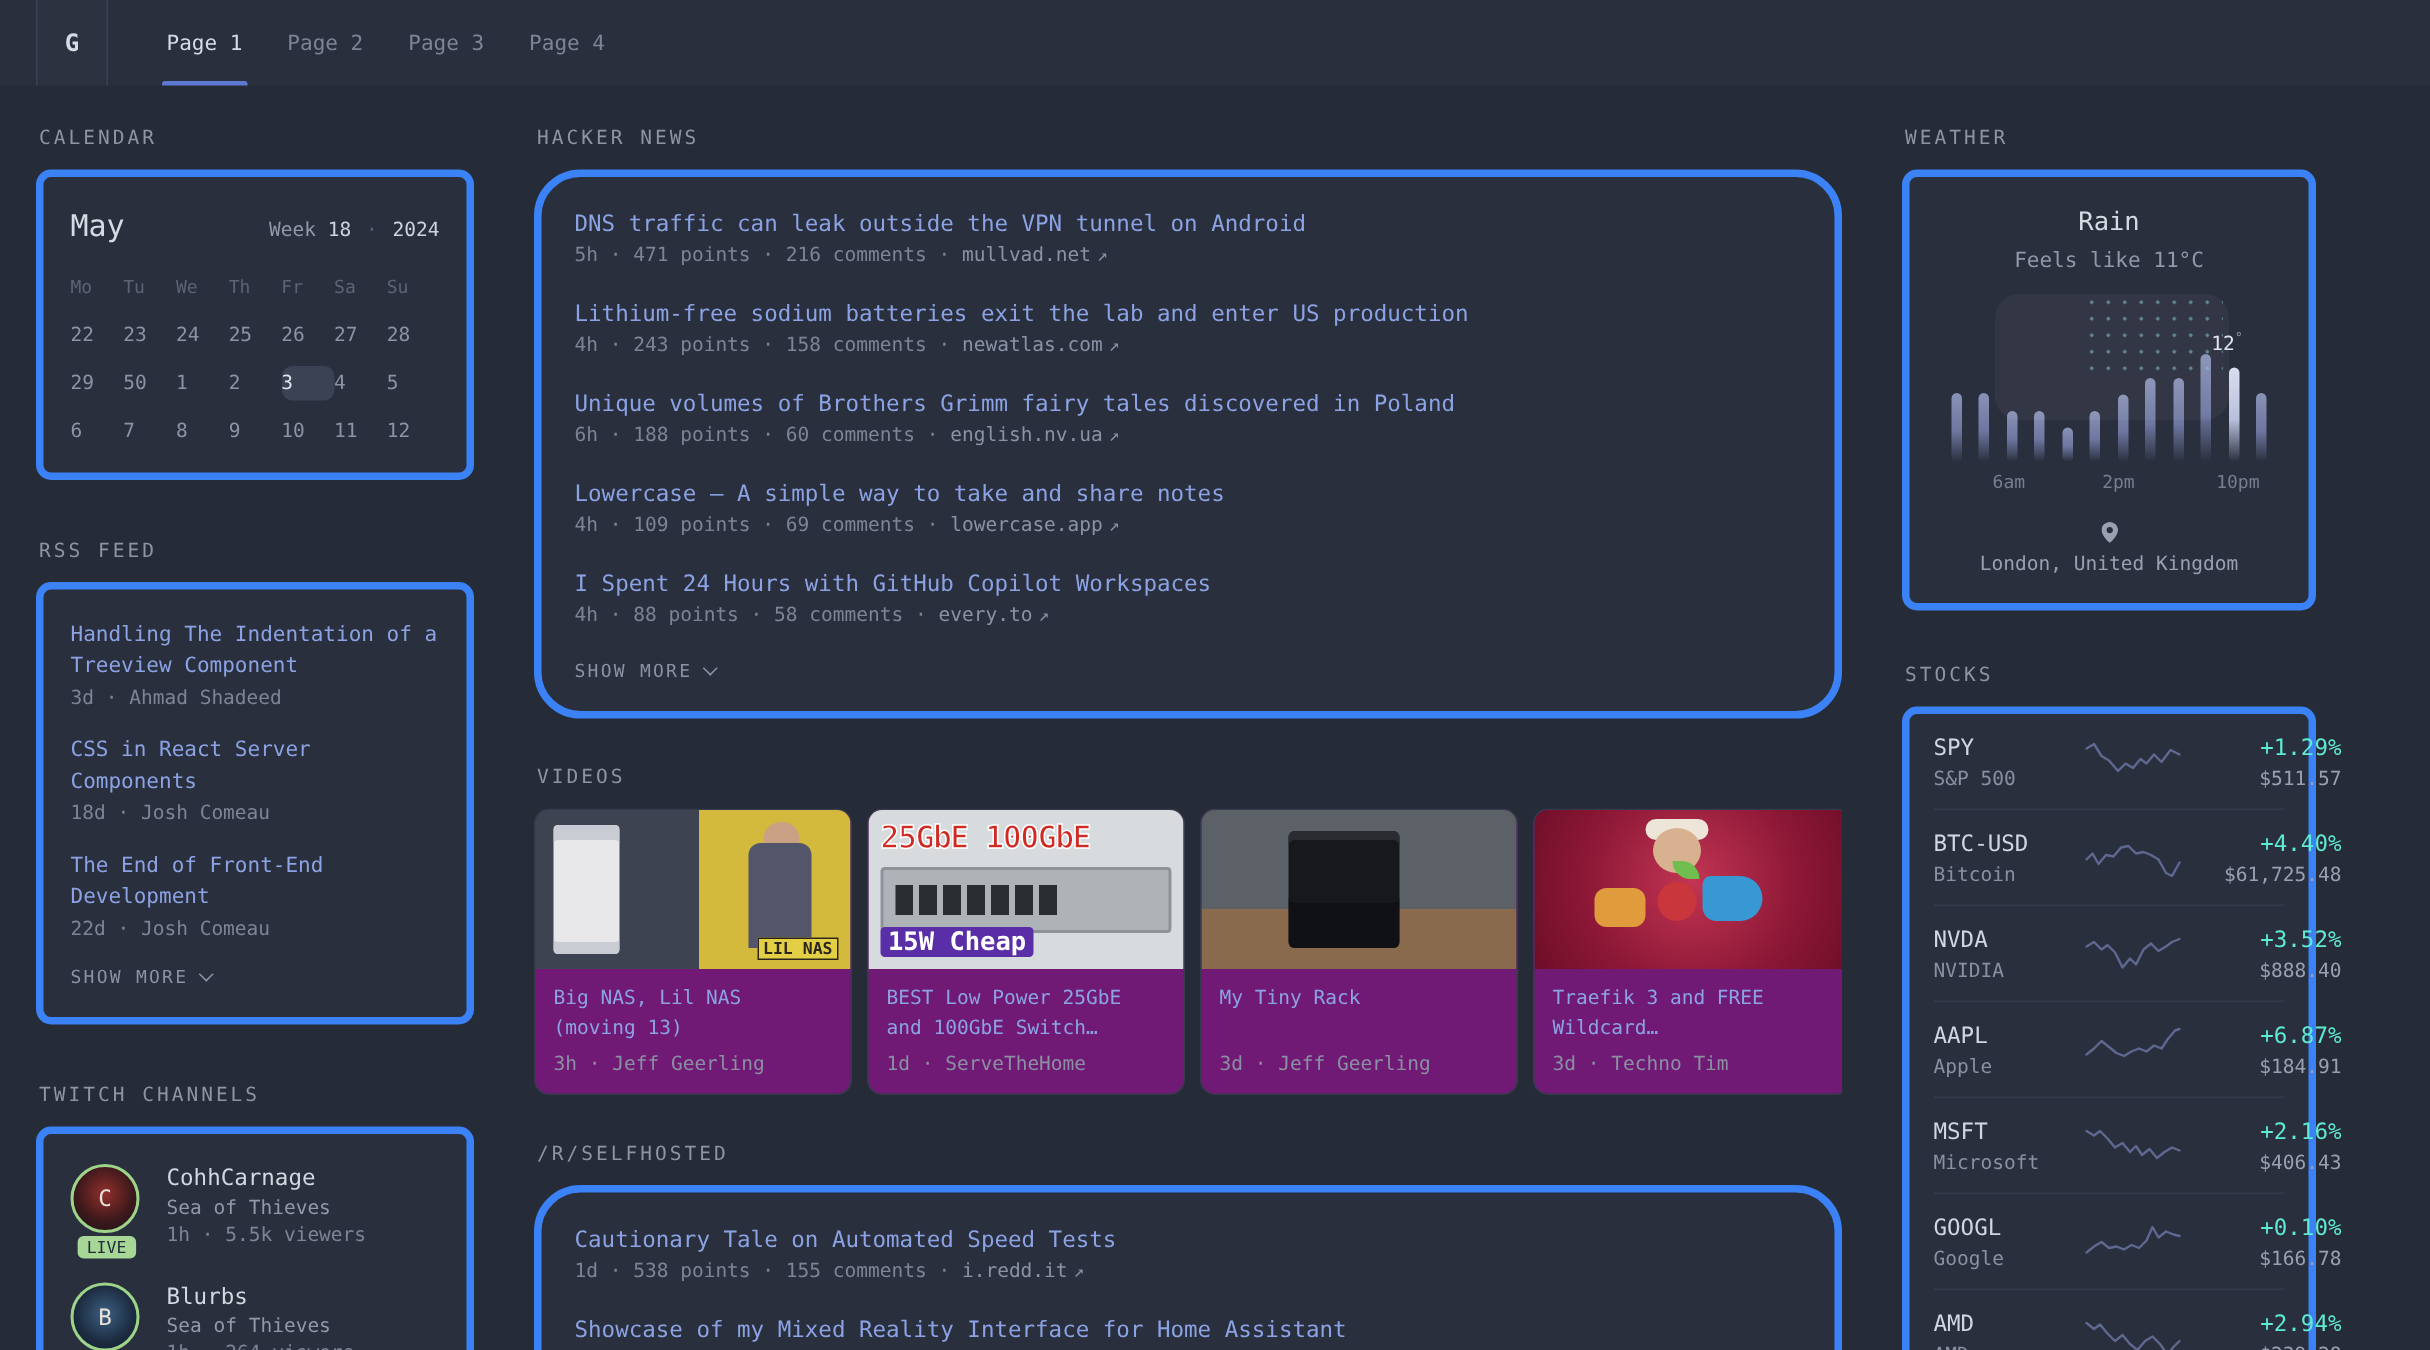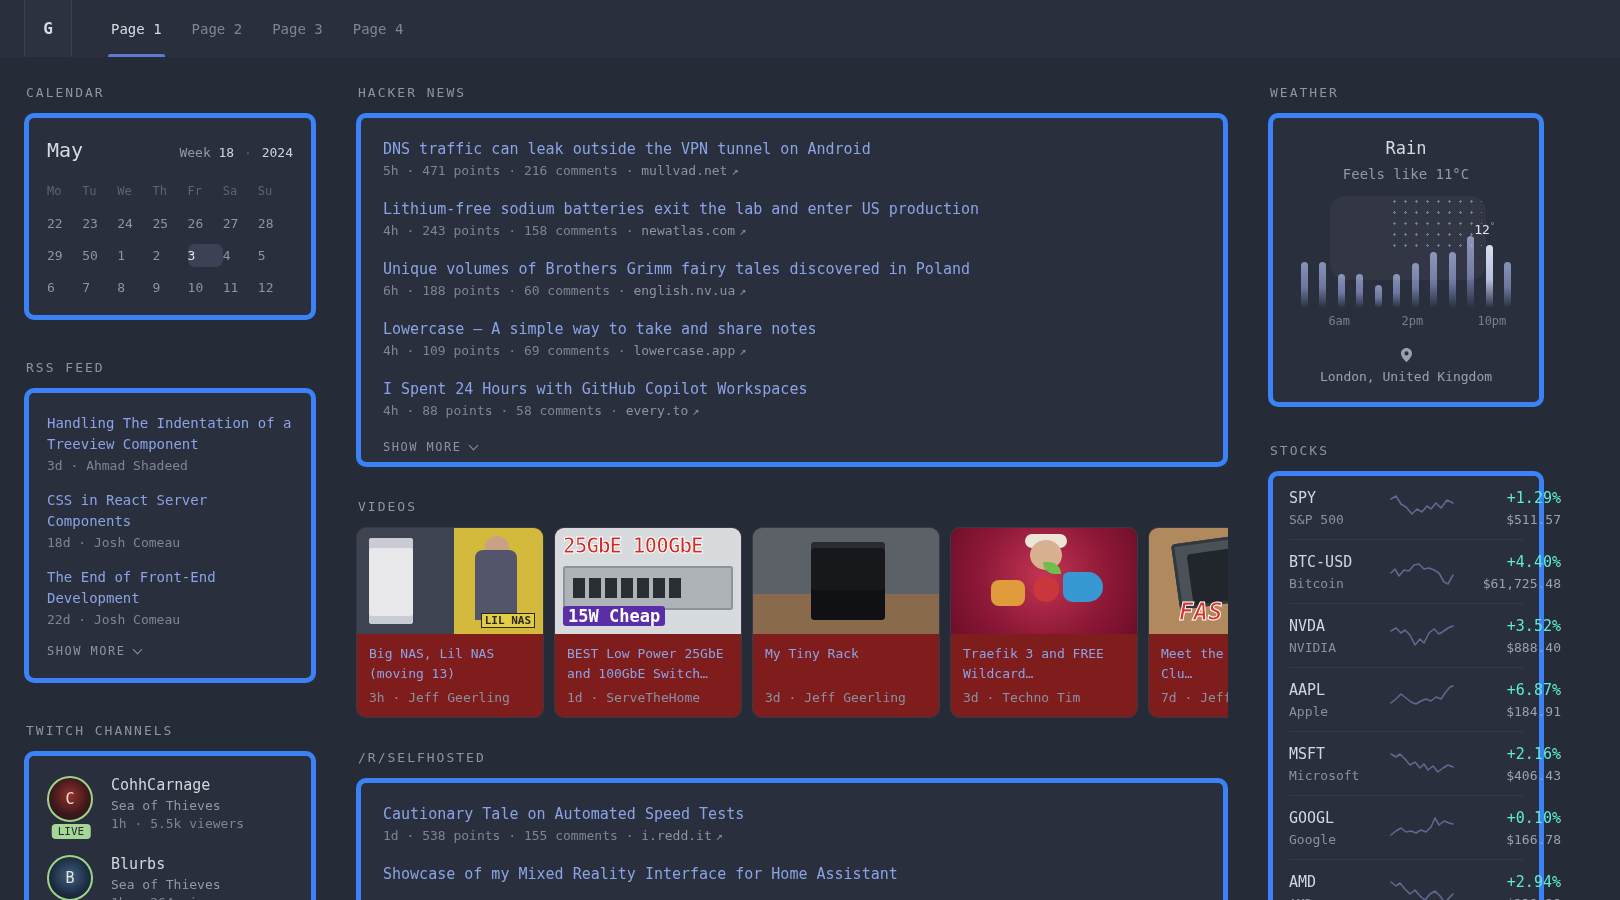--- a/index.html
+++ b/index.html
@@ -40,21 +40,21 @@
   .cal-week .dot { color:#5d6375; margin:0 2px; }
   .cal-grid { display:grid; grid-template-columns:repeat(7,1fr); margin-top:18px; row-gap:9px; }
   .cal-grid span { text-align:left; font-size:13px; color:#8d93a4; line-height:23px; }
   .cal-grid .dow { font-size:12px; color:#5d6375; }
   .cal-grid .sel { background:#3b4254; border-radius:7px; color:#e0e3ea; }
   
   .feed-card { padding:20px 18px; }
   .feed-item { margin-bottom:17px; }
   .feed-item .title { font-size:14px; line-height:21px; display:block; cursor:pointer; }
   .feed-item .meta { margin-top:3px; }
-  .hn-card { padding:22px 22px 8px; }
+  .hn-card { padding:22px 22px 20px;border-radius:31px; }
   .hn-item { margin-bottom:22px; }
   .hn-item .title { font-size:15px; display:block; cursor:pointer; }
   .hn-item .meta { margin-top:5px; }
   
   .tw-card { padding:20px 18px; }
   .tw-row { display:flex; gap:16px; margin-bottom:24px; }
   .tw-avatar-wrap { position:relative; width:48px; flex:none; }
   .tw-avatar { width:46px; height:46px; border-radius:50%; border:2px solid #9ed489;
     display:flex; align-items:center; justify-content:center; font-size:15px; color:#e8e4da; }
   .tw-avatar.offring { border-color:#444b61; }
@@ -62,21 +62,21 @@
   .av-blurbs { background:radial-gradient(circle at 50% 45%, #3d5f82 0%, #1b2a3e 62%, #131d2b 100%); }
   .av-prime { background:radial-gradient(circle at 50% 48%, #7d4f33 30%, #d07b2a 33%, #c4490f 100%); }
   .live-badge { position:absolute; left:50%; transform:translateX(-50%); bottom:-8px;
     background:#a6d796; color:#252a37; font-size:11px; padding:1px 6px; border-radius:4px; }
   .live-badge:empty { display:none; }
   .tw-name { font-size:15px; color:#d4d7e0; }
   .tw-game { font-size:13px; color:#9298a8; margin-top:4px; }
   .tw-meta { font-size:13px; color:#7e8495; margin-top:3px; }
   
   .video-strip { display:flex; gap:10px; overflow:hidden; }
-  .video-card { width:188px; flex:none; background:#7f1d1d; border:1px solid #353b4c; border-radius:10px;
+  .video-card { width:212px; flex:none; background:#701a75; border:1px solid #353b4c; border-radius:10px;
     overflow:hidden; cursor:pointer; }
   .thumb { height:106px; position:relative; overflow:hidden; }
   .v-body { padding:10px 12px 12px; }
   .v-title { font-size:13px; line-height:20px; color:#8ba3e4; min-height:40px; }
   .v-meta { font-size:13px; color:#8a90a2; margin-top:6px; }
   .badge { position:absolute; font-weight:bold; }
   
   .t1 { background:linear-gradient(90deg,#3d4350 0 52%, #d3b93c 52% 100%); }
   .t1 .tower { position:absolute; left:12px; top:10px; width:44px; height:86px; background:#e8e8ea; border-radius:3px;
     box-shadow:inset 0 10px 0 #c9ccd2, inset 0 -8px 0 #c9ccd2; }

